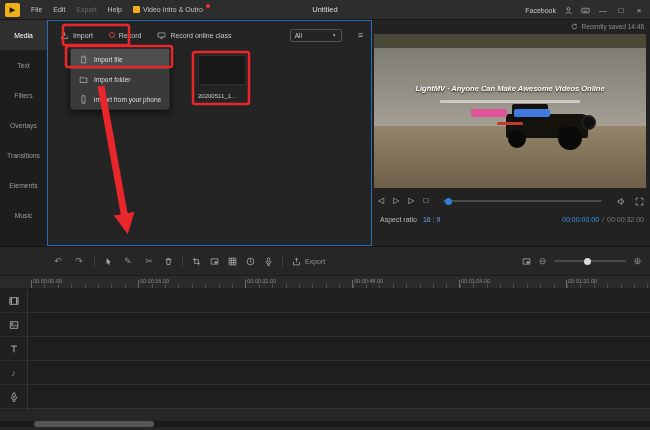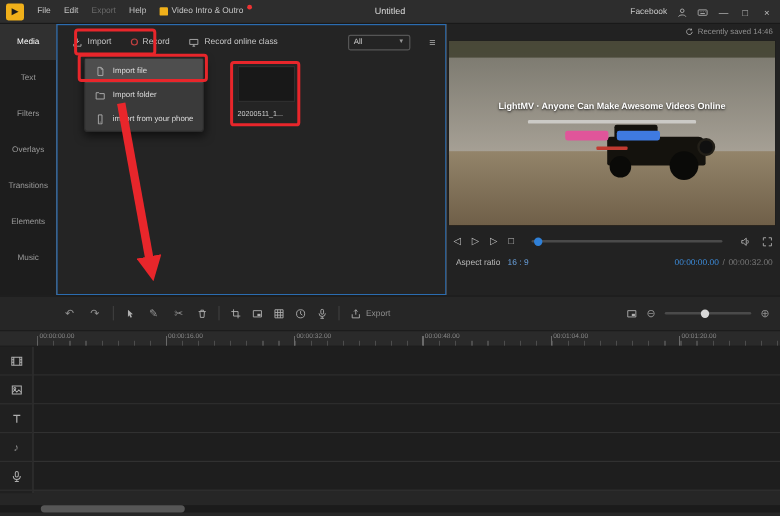--- a/index.html
+++ b/index.html
@@ -1,19 +1,19 @@
 <!DOCTYPE html>
 <html><head>
 <meta charset="utf-8">
 <style>
   * { margin:0; padding:0; box-sizing:border-box; }
   html,body { background:#111; }
   .app {
     position:relative; width:650px; height:430px; overflow:hidden;
-    background:#ffffff; font-family:"Liberation Sans", sans-serif;
+    background:#14532d; font-family:"Liberation Sans", sans-serif;
     color:#c8c8c8; -webkit-user-select:none;
   }
   .ic { width:9px; height:9px; color:#b0b0b0; flex:0 0 auto; }
   .ic use { stroke:currentColor; }
   
   .titlebar { position:absolute; left:0; top:0; width:650px; height:20px;
     background:#2d2d2d; border-bottom:1px solid #191919; display:flex; align-items:center; z-index:5; }
   .tb-left { display:flex; align-items:center; gap:11px; padding-left:5px; font-size:7px; }
   .logo { width:15px; height:14px; background:#f0b01a; border-radius:2px; color:#1c1c1c;
     font-size:7px; display:flex; align-items:center; justify-content:center; font-weight:bold; }
@@ -47,21 +47,21 @@
     font-size:6.5px; color:#dedede; }
   .imenu-item.hl { background:#4e4e4e; }
   .clip { position:absolute; left:150px; top:34px; width:48px; }
   .clip-thumb { width:48px; height:30px; background:#181818; border:1px solid #2e2e2e; }
   .clip-name { margin-top:8px; font-size:6px; color:#cccccc; text-align:left; }
   
   .preview-panel { position:absolute; left:372px; top:20px; width:278px; height:226px; background:#222; }
   .saved { position:absolute; top:3px; right:6px; display:flex; align-items:center; gap:3px;
     font-size:6.5px; color:#8f8f8f; }
   .video { position:absolute; left:2px; top:14px; width:272px; height:154px; background:#000; overflow:hidden; }
-  .scene { position:absolute; inset:0; }
+  .scene { position:absolute; inset:0;font-style:italic; }
   .sky { position:absolute; left:0; right:0; top:0; height:62%; background:linear-gradient(#77756b,#a7a196); }
   .treeline { position:absolute; top:0; left:0; right:0; height:14px; background:#41412f; opacity:.85; }
   .ground { position:absolute; left:0; right:0; bottom:0; height:40%; background:linear-gradient(#93846a,#6f5f48); }
   .veh-body { position:absolute; right:58px; bottom:50px; width:82px; height:24px; background:#14120d; border-radius:3px 6px 2px 2px; }
   .veh-top { position:absolute; right:98px; bottom:72px; width:36px; height:12px; background:#14120d; border-radius:2px; }
   .tire-rear { position:absolute; right:64px; bottom:38px; width:24px; height:24px; background:#0a0a08; border-radius:50%; }
   .tire-front { position:absolute; right:120px; bottom:40px; width:18px; height:18px; background:#0a0a08; border-radius:50%; }
   .spare { position:absolute; right:50px; bottom:58px; width:15px; height:15px; background:#101010; border:2px solid #221f18; border-radius:50%; }
   .headline { position:absolute; top:50px; left:0; right:0; text-align:center; color:#fff;
     font-size:7.5px; font-weight:bold; text-shadow:0 1px 2px rgba(0,0,0,.9); }

